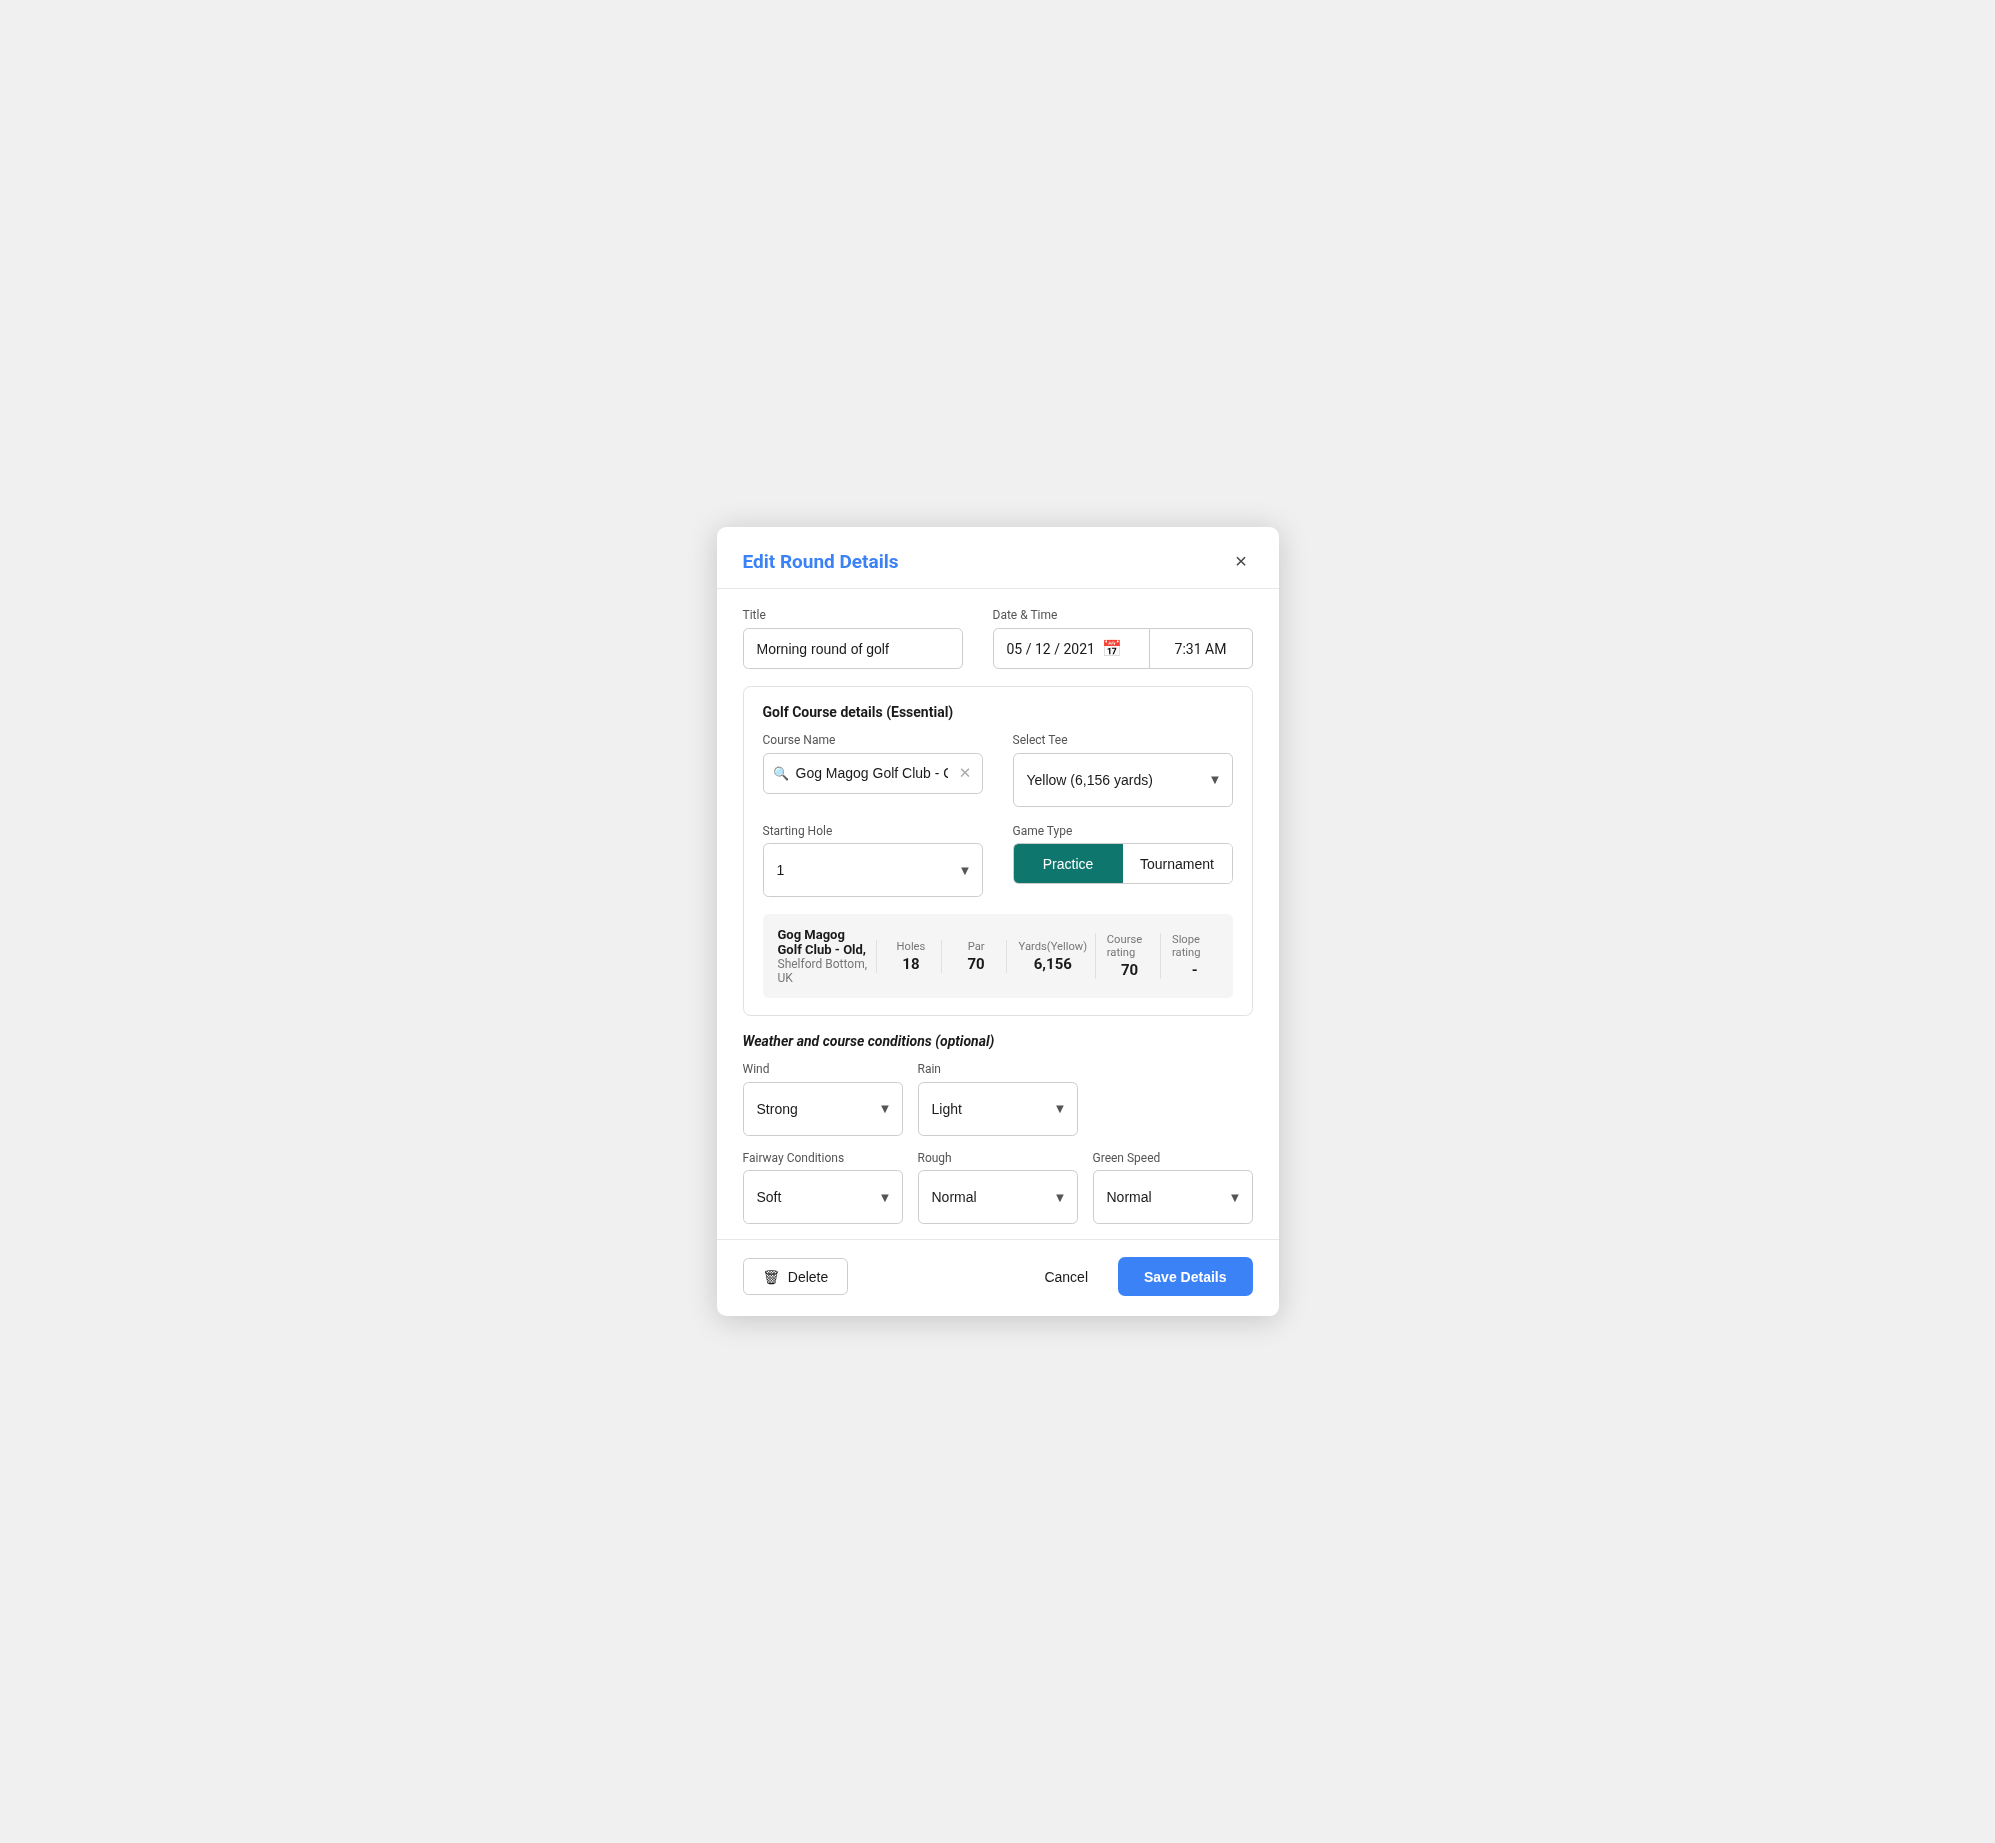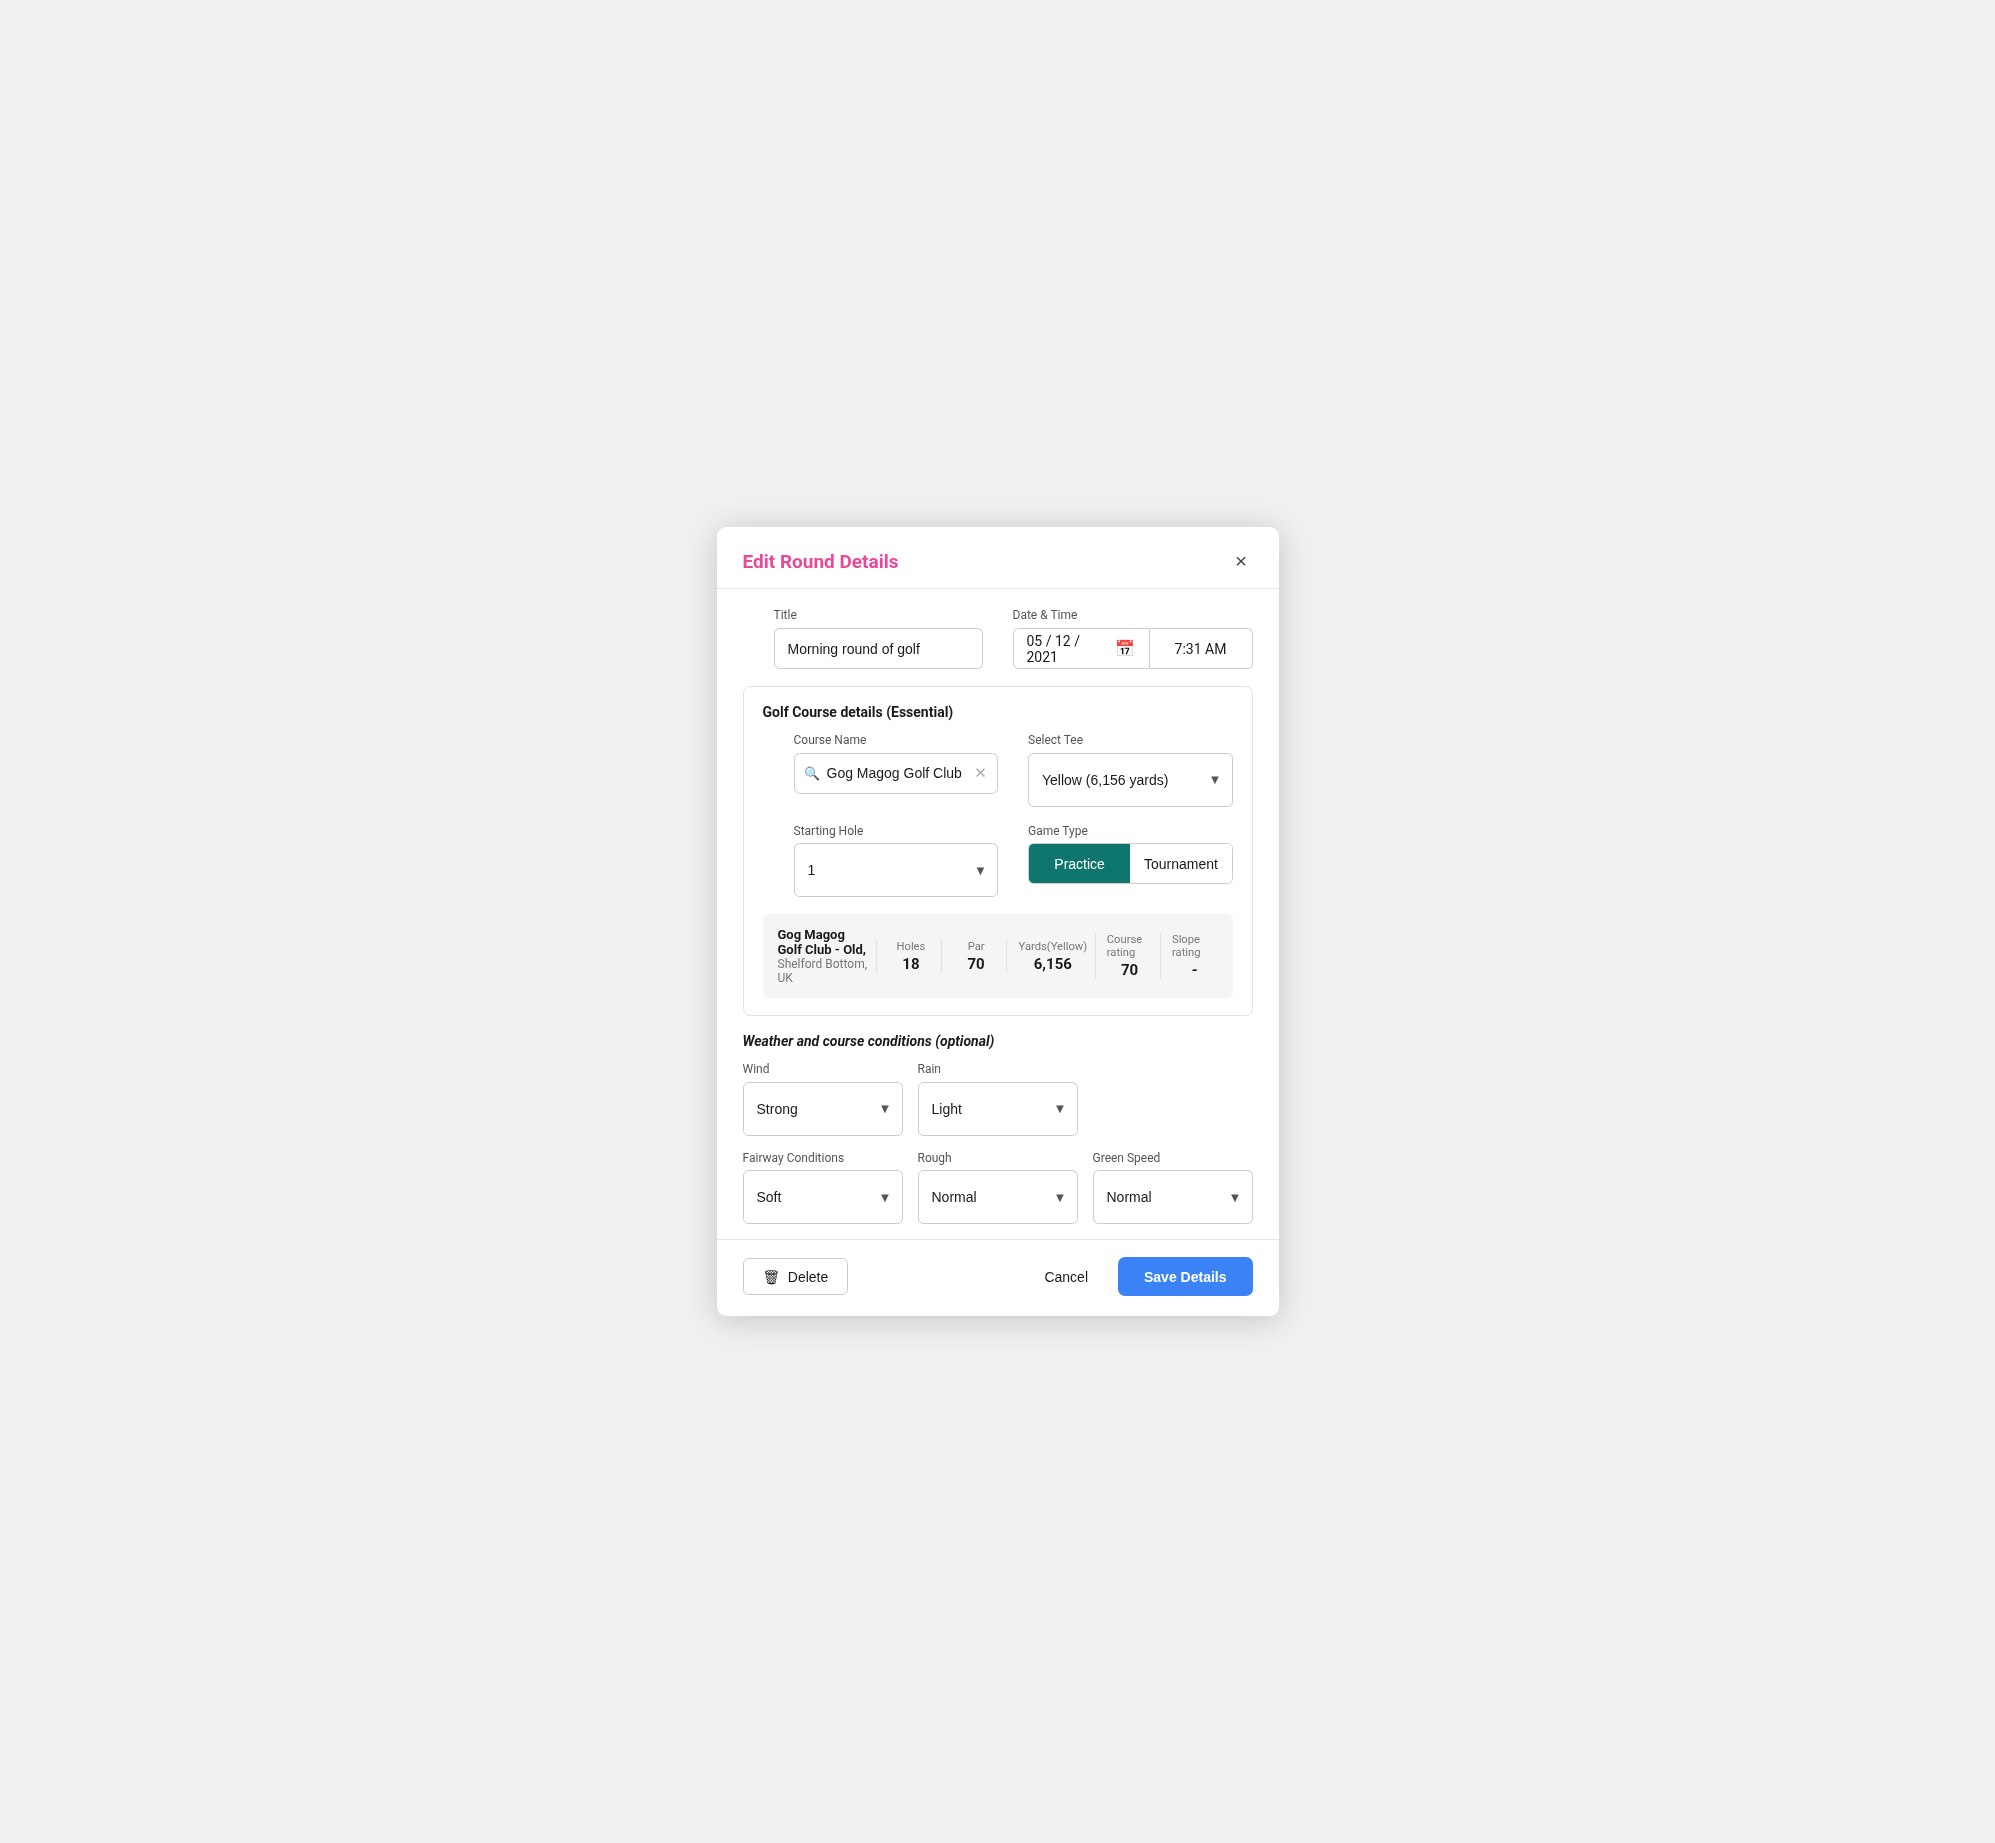--- a/index.html
+++ b/index.html
@@ -24,39 +24,38 @@
     .modal-header {
       display: flex;
       align-items: center;
       justify-content: space-between;
       padding: 22.5px 26px 15px 26px;
       border-bottom: 0.9px solid #e8e8e8;
     }
     .modal-title {
       font-size: 19px;
       font-weight: 700;
-      color: #ec4899;
+      color: #3b82f6;
     }
     .close-btn {
       background: none;
       border: none;
       cursor: pointer;
       font-size: 20.6px;
       color: #444;
       line-height: 1;
       padding: 1.9px 5.6px;
     }
     .modal-body {
       padding: 19px 26px 0 26px;
     }
     .form-row {
       display: flex;
       gap: 30px;
       margin-bottom: 17px;
-      margin-left: 31px;
     }
     .form-group {
       display: flex;
       flex-direction: column;
       flex: 1;
     }
     .form-label {
       font-size: 12px;
       color: #555;
       margin-bottom: 5.6px;

